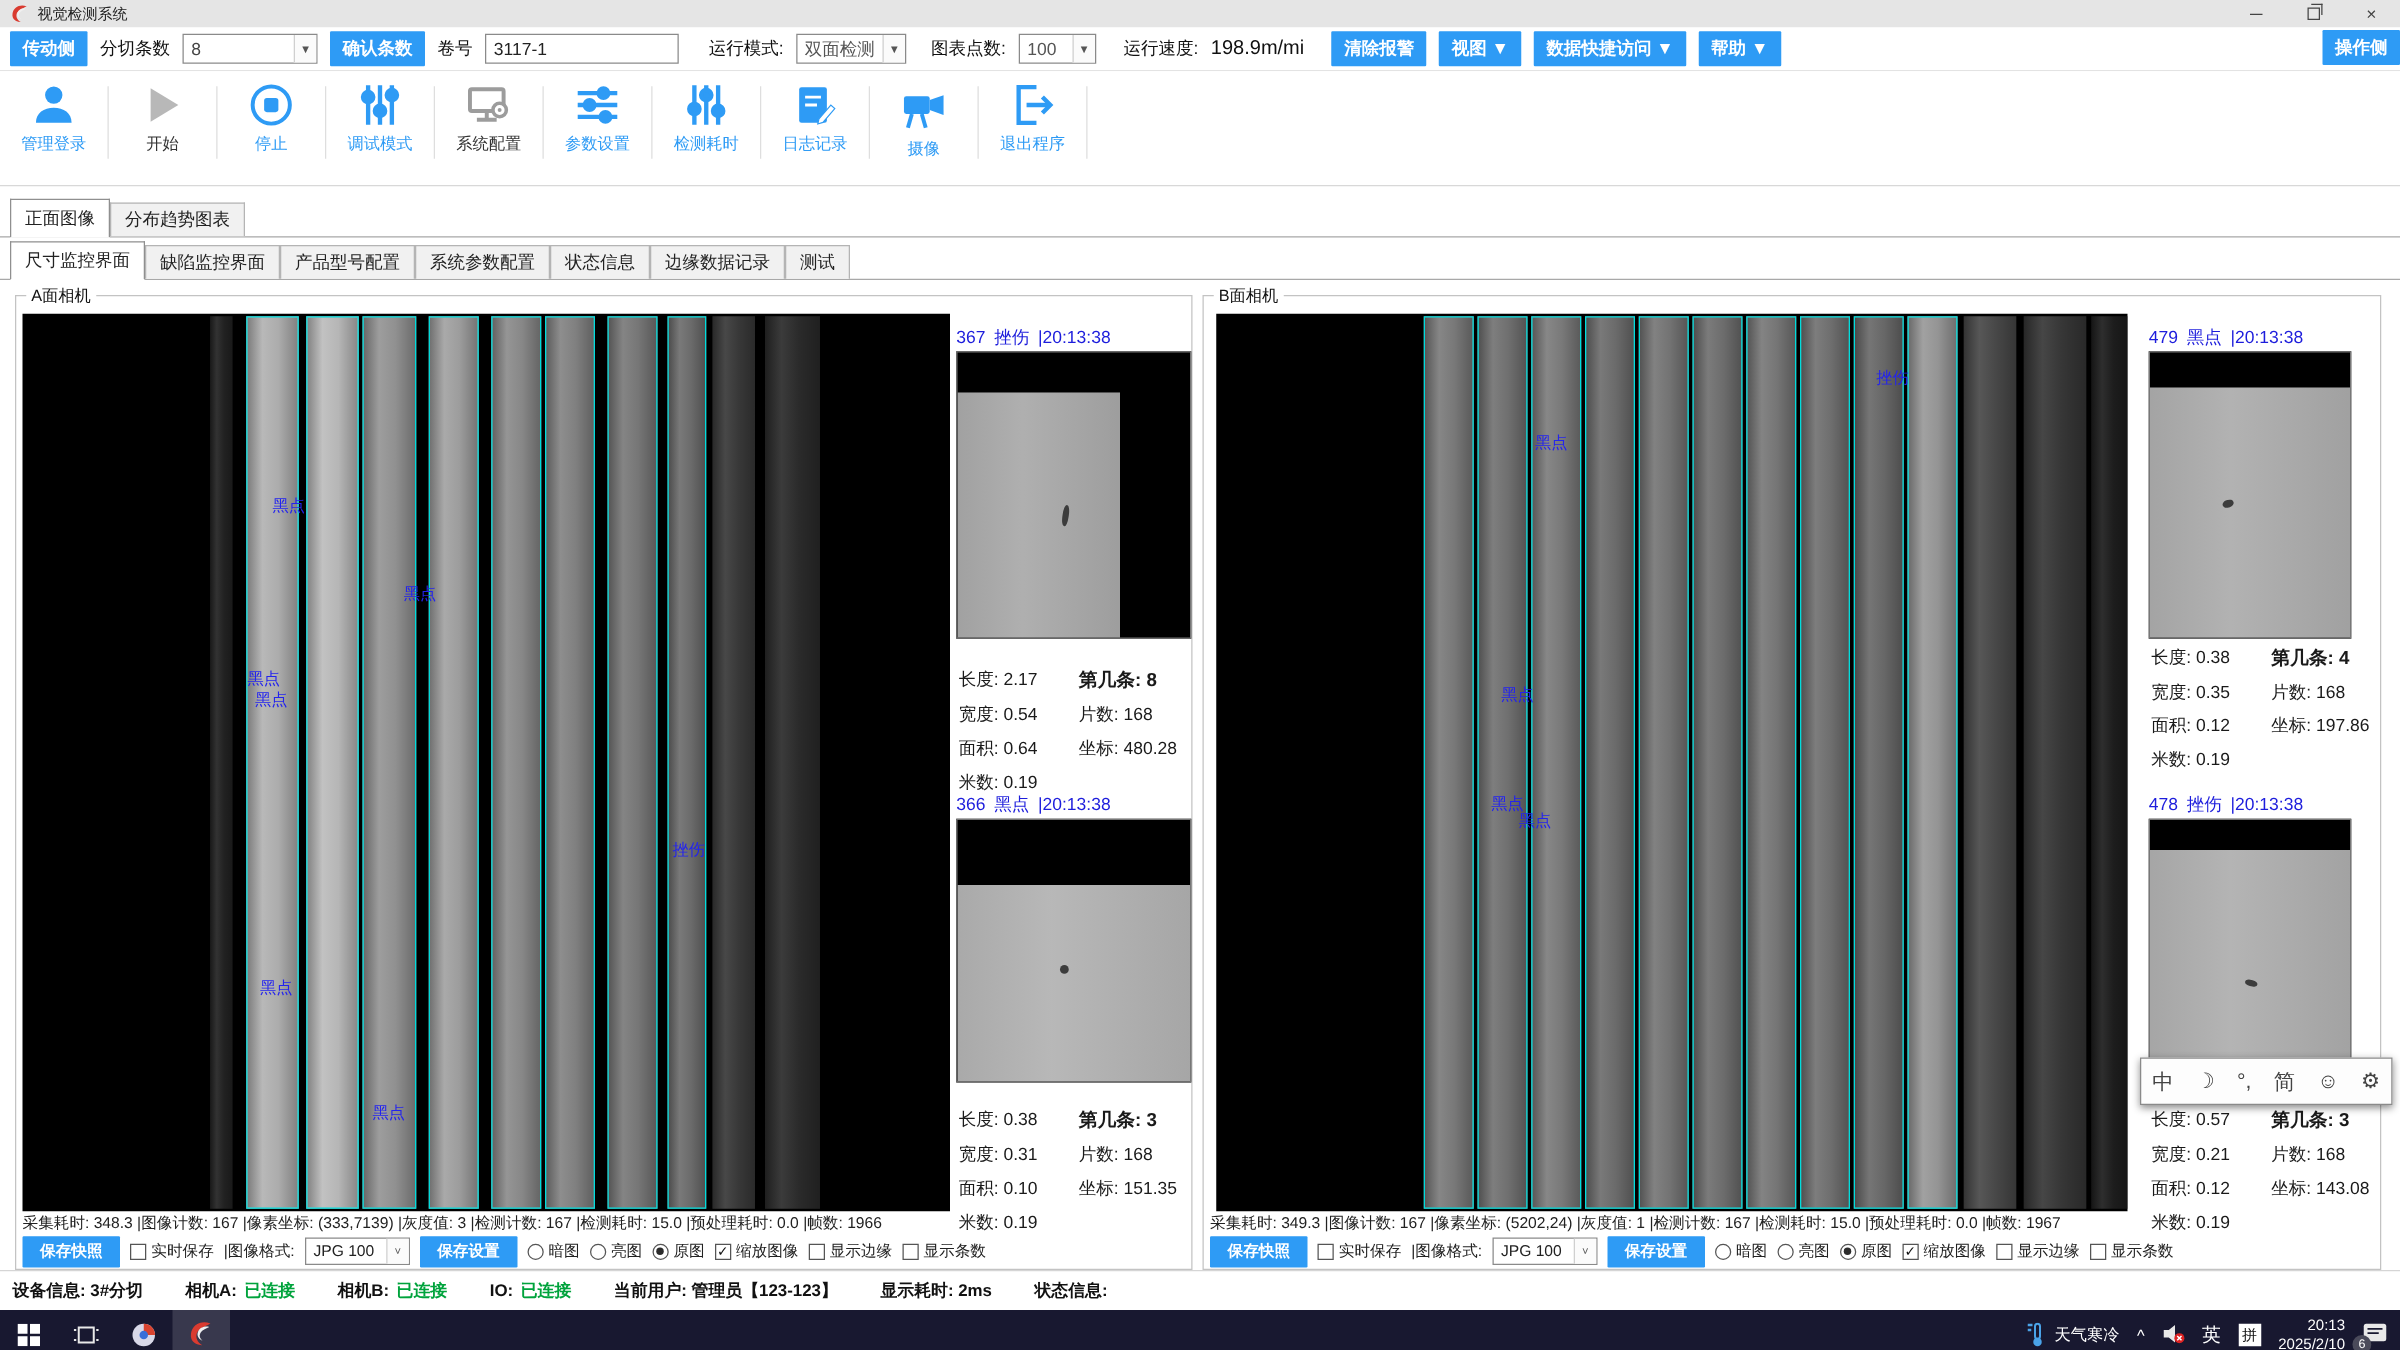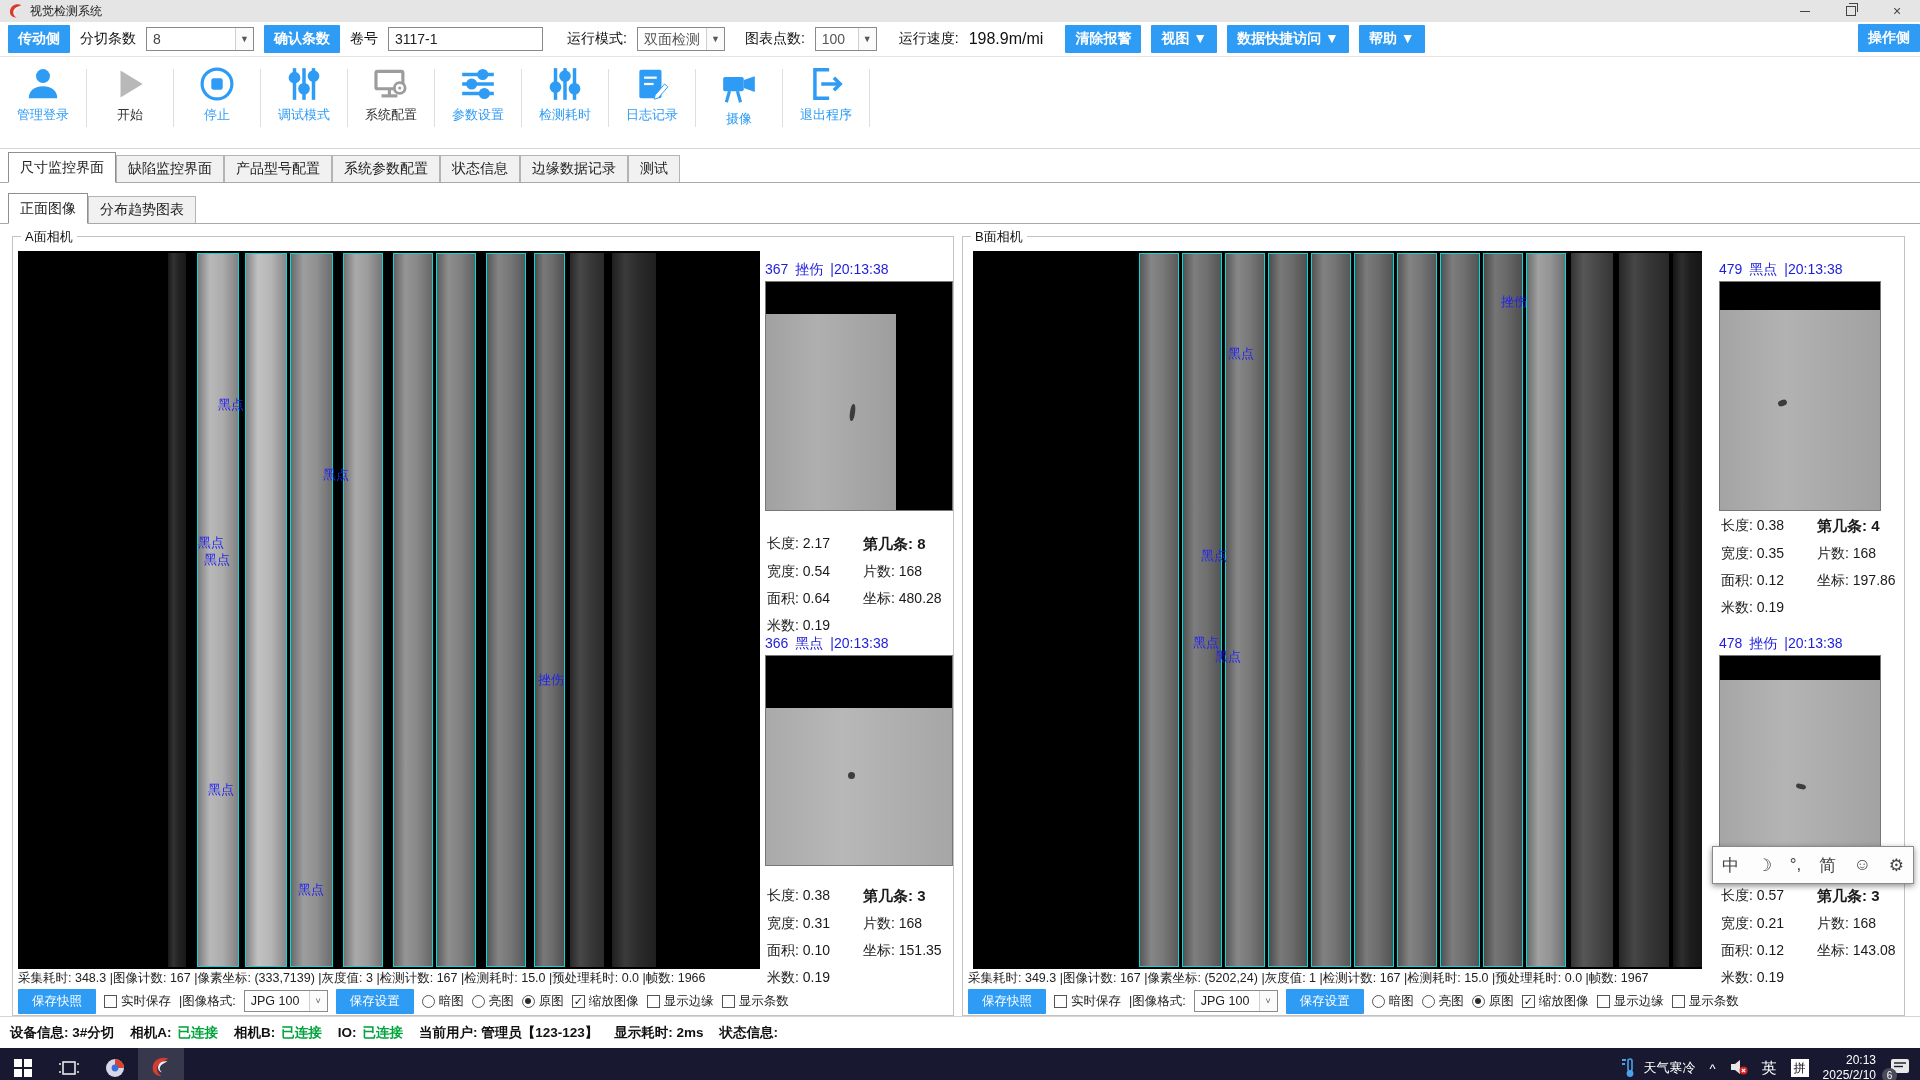--- a/index.html
+++ b/index.html
@@ -47,28 +47,28 @@
   .defcol{position:absolute;top:14px;}
   .defhead{position:absolute;font-size:14px;color:#1d1ddc;white-space:nowrap;display:flex;gap:7px;}
   .thumb{position:absolute;left:0;right:0;background:#000;border:1px solid #777;box-sizing:border-box;overflow:hidden;}
   .patch{position:absolute;background-image:linear-gradient(90deg,rgba(0,0,0,.06),rgba(255,255,255,.05) 40%,rgba(0,0,0,.08));}
   .mark{position:absolute;background:#3c3c3c;border-radius:45%;}
   .defdetails{position:absolute;left:2px;right:0;display:grid;grid-template-columns:96px 1fr;row-gap:9px;font-size:14px;color:#1a1a1a;}
   .dcell{white-space:nowrap;}
   .dcell b{font-size:15px;}
   .statusline{position:absolute;left:5px;top:733px;font-size:12.5px;color:#222;white-space:nowrap;}
   .saverow{position:absolute;left:5px;top:752px;height:24px;display:flex;align-items:center;gap:8px;font-size:12.5px;color:#222;white-space:nowrap;}
-  .saverow .blue-btn{font-size:12.5px;font-weight:normal;padding:4px 14px;text-align:center;}
+  .saverow .blue-btn{font-size:12.5px;font-weight:bold;padding:4px 14px;text-align:center;}
   .cbox{width:13px;height:13px;border:1px solid #555;background:#fff;display:inline-flex;align-items:center;justify-content:center;font-size:11px;color:#111;box-sizing:border-box;}
   .rad{width:13px;height:13px;border:1px solid #555;border-radius:50%;background:#fff;display:inline-flex;align-items:center;justify-content:center;box-sizing:border-box;}
   .rad.on:before{content:"";width:6px;height:6px;border-radius:50%;background:#2b2b2b;}
   .ctl{display:flex;align-items:center;gap:4px;}
   .fmt-combo .cval{color:#222;font-size:12.5px;}
   
-  .bottombar{height:31px;border-top:1px solid #d5d5d5;display:flex;align-items:center;gap:16px;padding-left:10px;font-size:13.5px;background:#fff;white-space:nowrap;}
+  .bottombar{height:31px;border-top:1px solid #d5d5d5;display:flex;align-items:center;gap:34px;padding-left:10px;font-size:13.5px;background:#fff;white-space:nowrap;}
   .bb-b{font-weight:bold;color:#111;}
   .bb-g{font-weight:bold;color:#00a33c;}
   .bb-grp{display:flex;gap:6px;align-items:center;}
   
   .taskbar{height:40px;background:#181830;display:flex;align-items:center;color:#fff;}
   .tb-item{width:46px;height:40px;display:flex;align-items:center;justify-content:center;}
   .tb-item.active{background:rgba(255,255,255,.14);border-bottom:2px solid #76b9ed;box-sizing:border-box;}
   .tb-tray{margin-left:auto;display:flex;align-items:center;gap:14px;padding-right:10px;font-size:13px;}
   .tb-weather{display:flex;align-items:center;gap:6px;}
   .tb-imebox{background:#fff;color:#111;font-size:12px;width:18px;height:18px;display:flex;align-items:center;justify-content:center;}
@@ -227,33 +227,33 @@
       <svg viewBox="0 0 24 24">
           <path d="M14 3H5v18h9" fill="none" stroke="#2e9bf5" stroke-width="2.2"></path>
           <line x1="9" y1="12" x2="21" y2="12" stroke="#2e9bf5" stroke-width="2.2"></line>
           <path d="M17 8l4 4-4 4" fill="none" stroke="#2e9bf5" stroke-width="2.2"></path>
         </svg>
       <span class="ibar-label">退出程序</span>
     </div>
     <div class="ibar-sep"></div>
   </div>
 
+  <div class="tabstrip subtabstrip">
+    <span class="tab active">正面图像</span>
+    <span class="tab">分布趋势图表</span>
+  </div>
+
   <div class="tabstrip">
     <span class="tab active">尺寸监控界面</span>
     <span class="tab">缺陷监控界面</span>
     <span class="tab">产品型号配置</span>
     <span class="tab">系统参数配置</span>
     <span class="tab">状态信息</span>
     <span class="tab">边缘数据记录</span>
     <span class="tab">测试</span>
-  </div>
-
-  <div class="tabstrip subtabstrip">
-    <span class="tab active">正面图像</span>
-    <span class="tab">分布趋势图表</span>
   </div>
 
   <div class="content">
 
     <div class="gbox" style="left:12px;width:942px">
       <span class="gtitle">A面相机</span>
       <div class="cam-img" style="left:5px;width:742px">
           <div class="strip" style="left: 150px; width: 18px; background-color: rgb(35, 35, 35);"></div>
           <div class="strip strip-b" style="left: 179px; width: 40px; background-color: rgb(179, 179, 179);"></div>
           <div class="strip strip-b" style="left: 227px; width: 40px; background-color: rgb(189, 189, 189);"></div>

